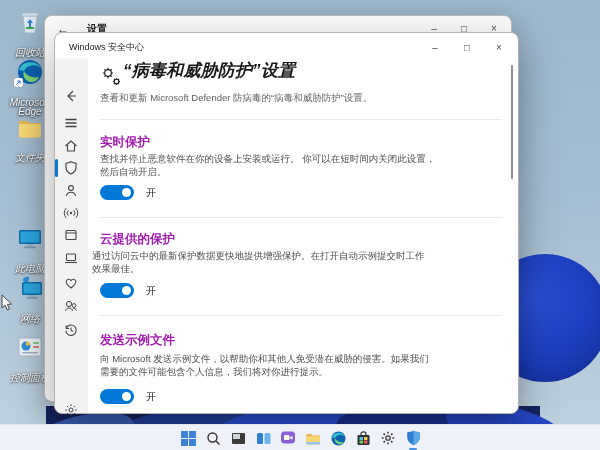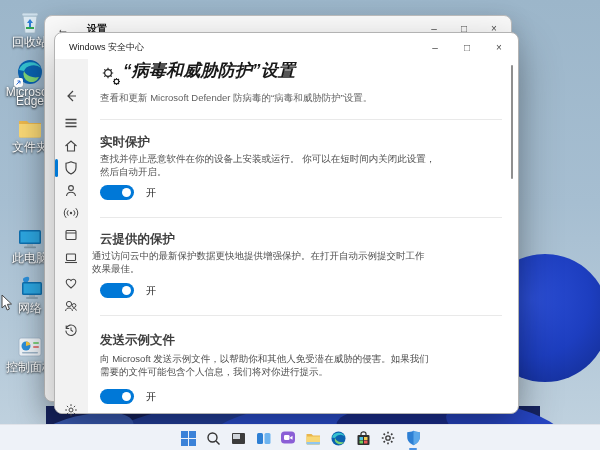--- a/index.html
+++ b/index.html
@@ -7,22 +7,22 @@
   .stage{position:relative;width:600px;height:450px;overflow:hidden;
          background:linear-gradient(180deg,#9cb6ca 0%,#a6bed1 45%,#b7cbda 80%,#c2d3e0 100%);}
   svg{display:block}
 
   
   .bloom{position:absolute;left:0;top:0;z-index:0;}
 
   
   .dsk-item{position:absolute;left:4px;width:52px;text-align:center;z-index:1;cursor:default;}
   .dsk-ic{width:28px;height:28px;margin:0 auto;position:relative;}
-  .dsk-label{font-size:12px;color:#fff;text-shadow:0 1px 2px rgba(0,0,0,.75),0 0 3px rgba(0,0,0,.5);
-             line-height:9px;margin-top:2px;word-wrap:break-word;}
+  .dsk-label{font-size:10px;color:#fff;text-shadow:0 1px 2px rgba(0,0,0,.75),0 0 3px rgba(0,0,0,.5);
+             line-height:9px;margin-top:12px;word-wrap:break-word;font-style:italic;}
   .badge{position:absolute;left:-2px;bottom:-1px;width:9px;height:9px;background:#fff;border-radius:2px;
          box-shadow:0 0 1px rgba(0,0,0,.5);display:flex;align-items:center;justify-content:center;}
 
   
   .win{position:absolute;border-radius:8px;}
   .win-controls{position:absolute;top:6px;right:10px;display:flex;gap:16px;align-items:center;}
   .win-btn{font-size:10px;color:#4d4d4d;line-height:14px;width:14px;text-align:center;cursor:pointer;}
 
   
   .settings-win{left:44px;top:15px;width:466px;height:385px;background:#fafafa;
@@ -40,21 +40,21 @@
   .side-ic{position:absolute;left:8px;width:16px;height:16px;cursor:pointer;}
   .sel-bar{position:absolute;left:0;width:3px;height:18px;background:#0078d4;border-radius:2px;}
   .sec-content{position:absolute;left:33px;top:26px;right:0;bottom:0;}
 
   .hdr-gears{position:absolute;left:45px;top:32px;}
   .hdr-title{position:absolute;left:68px;top:25px;font-size:17px;color:#191919;font-weight:600;letter-spacing:.2px;}
   .hdr-sub{position:absolute;left:45px;top:58px;font-size:9.5px;color:#5f5f5f;}
 
   .divider{position:absolute;left:45px;width:402px;height:1px;background:#e9e9e9;}
 
-  .sec-h{position:absolute;left:45px;font-size:12.5px;font-weight:700;color:#404040;}
+  .sec-h{position:absolute;left:45px;font-size:12.5px;font-weight:700;color:#a21caf;}
   .sec-d{position:absolute;left:45px;width:336px;font-size:9.5px;line-height:13px;color:#4e4e4e;}
   .toggle-row{position:absolute;left:45px;display:flex;align-items:center;gap:12px;cursor:pointer;}
   .toggle{width:34px;height:15px;border-radius:8px;background:#0078d7;position:relative;}
   .toggle .knob{position:absolute;right:3px;top:3px;width:9px;height:9px;border-radius:50%;background:#fff;}
   .toggle-label{font-size:10px;color:#1a1a1a;}
 
   .scrollbar{position:absolute;right:5px;top:32px;width:2px;height:114px;background:#8f8f8f;border-radius:2px;cursor:pointer;}
 
   
   .taskbar{position:absolute;left:0;bottom:0;width:600px;height:25px;background:#eef2f8;

